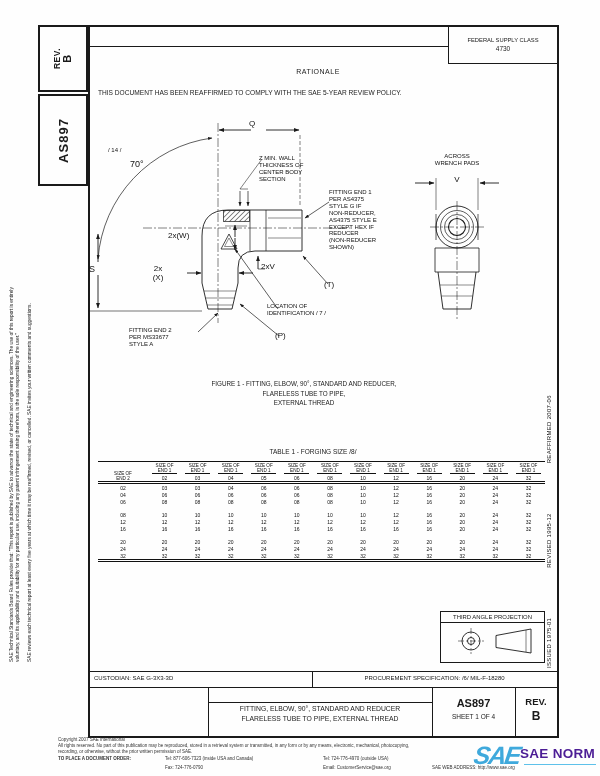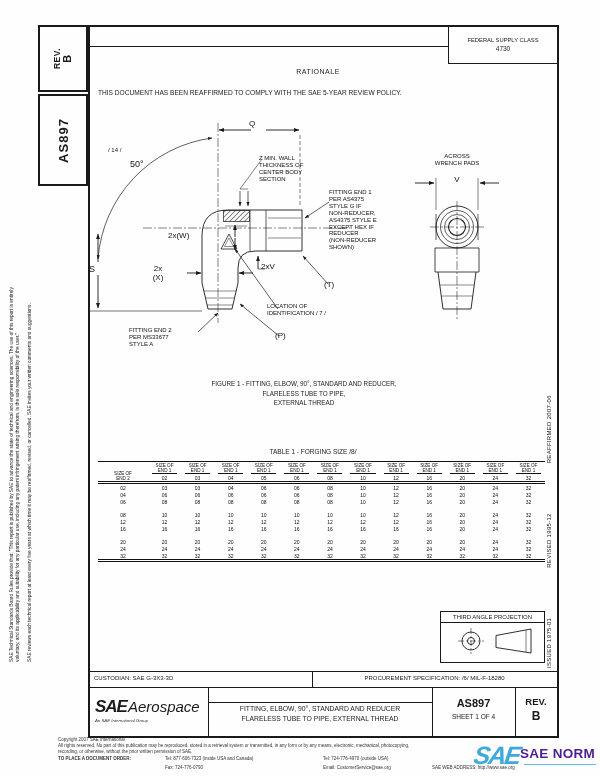--- a/index.html
+++ b/index.html
@@ -174,21 +174,21 @@
       <path d="M411,78 L392,78" marker-end="url(#arr)"></path>
       <path d="M348,73 V105 M390,73 V105" stroke-width="0.55"></path>
 
       <path d="M347,143 V167 M391,143 V167 M347,167 H391 M347,143 H391" stroke-width="0.8"></path>
       <path d="M350,167 L355,204 M388,167 L383,204 M355,204 H383"></path>
       <path d="M352,180 H386 M353.5,191 H384.5" stroke-width="0.5"></path>
     </g>
   </svg>
 
   <div class="figlbl" style="left:108px;top:147px;">/ 14 /</div>
-  <div class="dimlbl" style="left:130px;top:159px;font-size:9px;">50°</div>
+  <div class="dimlbl" style="left:130px;top:159px;font-size:9px;">70°</div>
   <div class="dimlbl ctr" style="left:244px;top:119px;width:16px;">Q</div>
   <div class="figlbl pre" style="left:259px;top:155px;">Z MIN. WALL
 THICKNESS OF
 CENTER BODY
 SECTION</div>
   <div class="figlbl pre" style="left:329px;top:189px;">FITTING END 1
 PER AS4375
 STYLE G IF
 NON-REDUCER,
 AS4375 STYLE E
@@ -454,24 +454,20 @@
   <div class="vline" style="left:515px;top:687px;height:49px;"></div>
   <div class="hline" style="left:208px;top:702px;width:224px;"></div>
   <div id="doc-title" class="abs">
     <div>FITTING, ELBOW, 90°, STANDARD AND REDUCER</div>
     <div>FLARELESS TUBE TO PIPE, EXTERNAL THREAD</div>
   </div>
   <div id="tb-docnum" class="abs">AS897</div>
   <div id="tb-sheet" class="abs">SHEET 1 OF 4</div>
   <div id="tb-revlbl" class="abs">REV.</div>
   <div id="tb-revval" class="abs">B</div>
-  <div id="logo" class="abs">
-    <span class="sae">SAE</span><span class="aero">Aerospace</span>
-    <div class="tag">An SAE International Group</div>
-  </div>
 
   <div class="foot" style="left:58px;top:737px;">Copyright 2007 SAE International</div>
   <div class="foot" style="left:58px;top:743px;">All rights reserved. No part of this publication may be reproduced, stored in a retrieval system or transmitted, in any form or by any means, electronic, mechanical, photocopying,</div>
   <div class="foot" style="left:58px;top:749px;">recording, or otherwise, without the prior written permission of SAE.</div>
   <div class="foot" style="left:58px;top:756px;font-weight:bold;">TO PLACE A DOCUMENT ORDER:</div>
   <div class="foot" style="left:165px;top:756px;">Tel: 877-606-7323 (inside USA and Canada)</div>
   <div class="foot" style="left:323px;top:756px;">Tel: 724-776-4970 (outside USA)</div>
   <div class="foot" style="left:165px;top:765px;">Fax: 724-776-0790</div>
   <div class="foot" style="left:323px;top:765px;">Email: CustomerService@sae.org</div>
   <div class="foot" style="left:432px;top:765px;">SAE WEB ADDRESS: http://www.sae.org</div>

